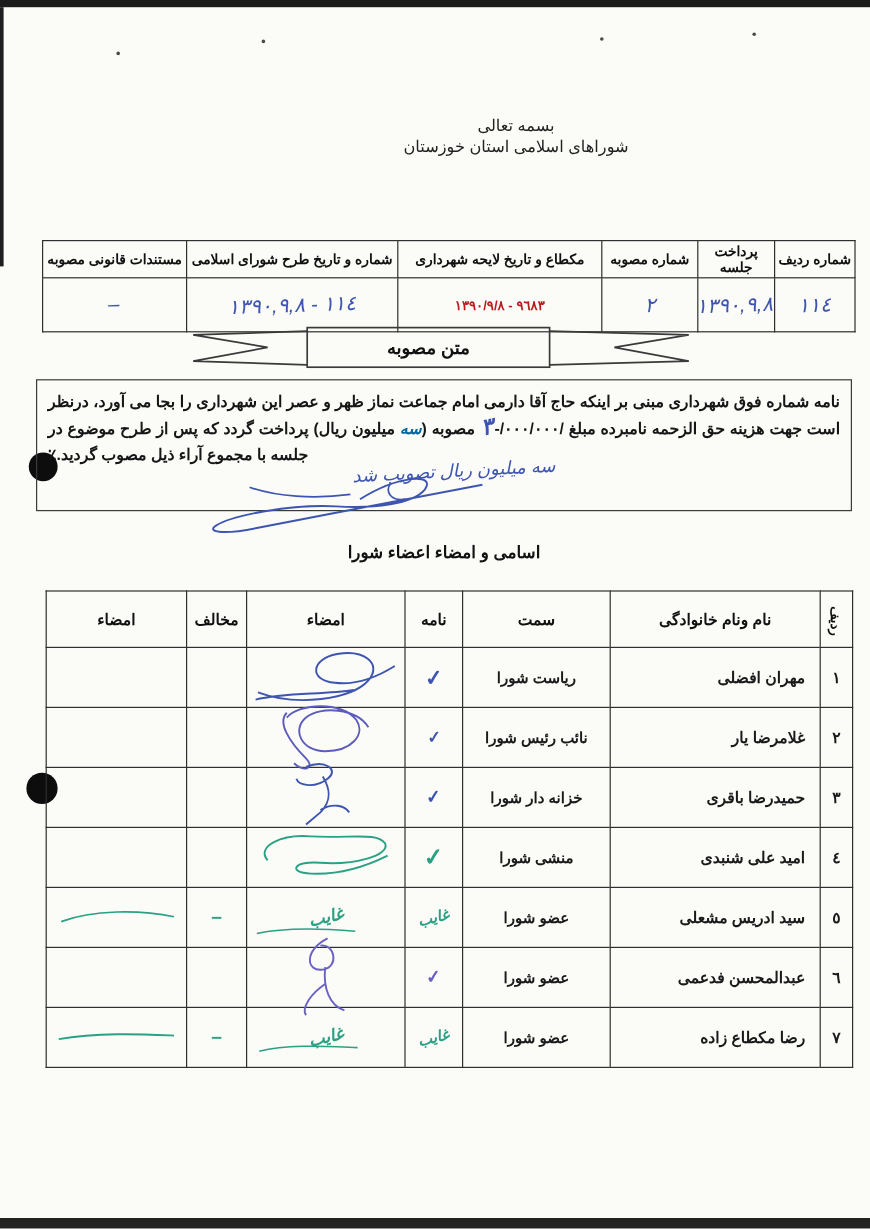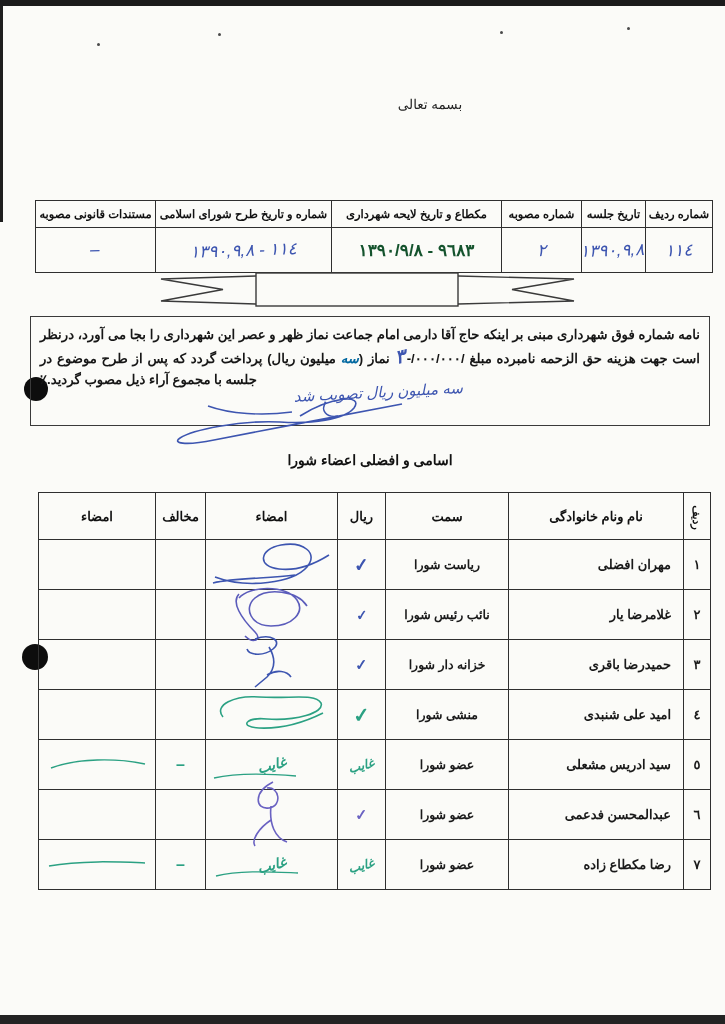--- a/index.html
+++ b/index.html
@@ -21,21 +21,21 @@
   .letterhead{position:absolute;left:230px;top:96px;width:400px;text-align:center;
     direction:rtl;font-size:13.5px;line-height:17.5px;color:#222;font-weight:500;}
 
   
   table{border-collapse:collapse;table-layout:fixed;}
   .info{position:absolute;left:35px;top:200px;width:677px;direction:rtl;}
   .info th{border:1.4px solid #2f2f2f;font-size:11.5px;font-weight:bold;color:#111;
     height:24px;padding:1px 2px;}
   .info td{border:1.4px solid #2f2f2f;height:42px;text-align:center;vertical-align:middle;
     direction:rtl;}
-  .printed-val{font-size:17px;font-weight:bold;color:#14532d;}
+  .printed-val{font-size:11px;font-weight:bold;color:#b91c1c;}
   .hw{font-size:17px;font-weight:500;display:inline-block;transform:rotate(-2deg);
     font-style:italic;letter-spacing:1px;}
 
   
   .ribbon{position:absolute;left:155px;top:270px;width:425px;height:42px;}
   .ribbon-title{position:absolute;left:101px;top:3px;width:202px;height:33px;
     display:flex;align-items:center;justify-content:center;
     font-size:15px;font-weight:bold;direction:rtl;color:#111;}
 
   
@@ -82,35 +82,36 @@
   <div class="strip-left"></div>
   <div class="speck" style="left:97px;top:43px;"></div>
   <div class="speck" style="left:218px;top:33px;"></div>
   <div class="speck" style="left:500px;top:31px;"></div>
   <div class="speck" style="left:627px;top:27px;"></div>
   <div class="hole hole1"></div>
   <div class="hole hole2"></div>
 
   <div class="letterhead">
     <div>بسمه تعالی</div>
+    <div>شوراهای اسلامی استان خوزستان</div>
   </div>
 
   <table class="info">
     <colgroup>
         <col style="width:67px">
         <col style="width:64px">
         <col style="width:80px">
         <col style="width:170px">
         <col style="width:176px">
         <col style="width:120px">
       </colgroup>
     <tbody>
         <tr>
       <th>شماره ردیف</th>
-      <th>تاریخ جلسه</th>
+      <th>پرداخت جلسه</th>
       <th>شماره مصوبه</th>
       <th>مکطاع و تاریخ  لایحه شهرداری</th>
       <th>شماره و تاریخ طرح شورای اسلامی</th>
       <th>مستندات قانونی مصوبه</th>
     </tr>
     <tr>
       <td><span class="hw" style="color:#3d55b0">١١٤</span></td>
       <td><span class="hw" style="color:#3d55b0">١٣٩٠,٩,٨</span></td>
       <td><span class="hw" style="color:#3d55b0">٢</span></td>
       <td><span class="printed-val">٩٦٨٣ - ١٣٩٠/٩/٨</span></td>
@@ -119,51 +120,52 @@
     </tr>
   </tbody>
     </table>
 
   <div class="ribbon">
     <svg width="425" height="42" viewBox="0 0 425 42">
       <rect x="101" y="3" width="202" height="33" fill="none" stroke="#3a3a3a" stroke-width="1.4"></rect>
       <path d="M101 6 L6 9 L68 19.5 L6 31 L101 34" fill="none" stroke="#3a3a3a" stroke-width="1.4"></path>
       <path d="M303 6 L419 9 L357 19.5 L419 31 L303 34" fill="none" stroke="#3a3a3a" stroke-width="1.4"></path>
     </svg>
+    <div class="ribbon-title">متن مصوبه</div>
   </div>
 
   <div class="body-box">
     <div class="jline">نامه شماره فوق شهرداری مبنی بر اینکه حاج آقا دارمی امام جماعت نماز ظهر و عصر این شهرداری را بجا می آورد، درنظر</div>
-    <div class="jline"><span>است جهت هزینه حق الزحمه نامبرده مبلغ</span> <span class="amount">-/٠٠٠/٠٠٠/</span><span class="hw-inline hw-three" style="color:#3d55b0">٣</span> <span>نماز (</span><span class="hw-inline" style="color:#0369a1">سه</span> <span>میلیون ریال) پرداخت گردد  که پس از طرح موضوع در</span></div>
+    <div class="jline"><span>است جهت هزینه حق الزحمه نامبرده مبلغ</span> <span class="amount">-/٠٠٠/٠٠٠/</span><span class="hw-inline hw-three" style="color:#3d55b0">٣</span> <span>مصوبه (</span><span class="hw-inline" style="color:#0369a1">سه</span> <span>میلیون ریال) پرداخت گردد  که پس از طرح موضوع در</span></div>
     <div class="lline">جلسه با مجموع آراء ذیل مصوب گردید.٪</div>
   </div>
   <div class="annotation" style="color:#3d55b0">سه میلیون ریال تصویب شد</div>
   <svg class="bigsig" width="280" height="56" viewBox="0 0 280 56">
     <path d="M150 28 C 182 8 214 6 204 20 C 194 32 162 36 130 34 C 90 32 42 42 30 50 C 22 55 34 58 64 52 C 124 40 202 26 252 16" fill="none" stroke-width="1.6" stroke="#3d55b0"></path>
     <path d="M58 18 C 80 26 112 28 142 24 M176 14 C 170 22 176 30 188 28" fill="none" stroke-width="1.4" stroke="#3d55b0"></path>
   </svg>
 
-  <div class="members-title">اسامی و افضلی اعضاء شورا</div>
+  <div class="members-title">اسامی و امضاء اعضاء شورا</div>
 
   <table class="members">
     <colgroup>
         <col style="width:27px">
         <col style="width:175px">
         <col style="width:123px">
         <col style="width:48px">
         <col style="width:132px">
         <col style="width:50px">
         <col style="width:117px">
       </colgroup>
     <tbody>
         <tr>
       <th><span class="vert">ردیف</span></th>
       <th>نام ونام خانوادگی</th>
       <th>سمت</th>
-      <th>ریال</th>
+      <th>نامه</th>
       <th>امضاء</th>
       <th>مخالف</th>
       <th>امضاء</th>
     </tr>
 
     <tr>
       <td class="c-no">١</td>
       <td class="c-name">مهران افضلی</td>
       <td class="c-role">ریاست شورا</td>
       <td class="c-agree"><span class="mark" style="color:#3d55b0">✓</span></td>

